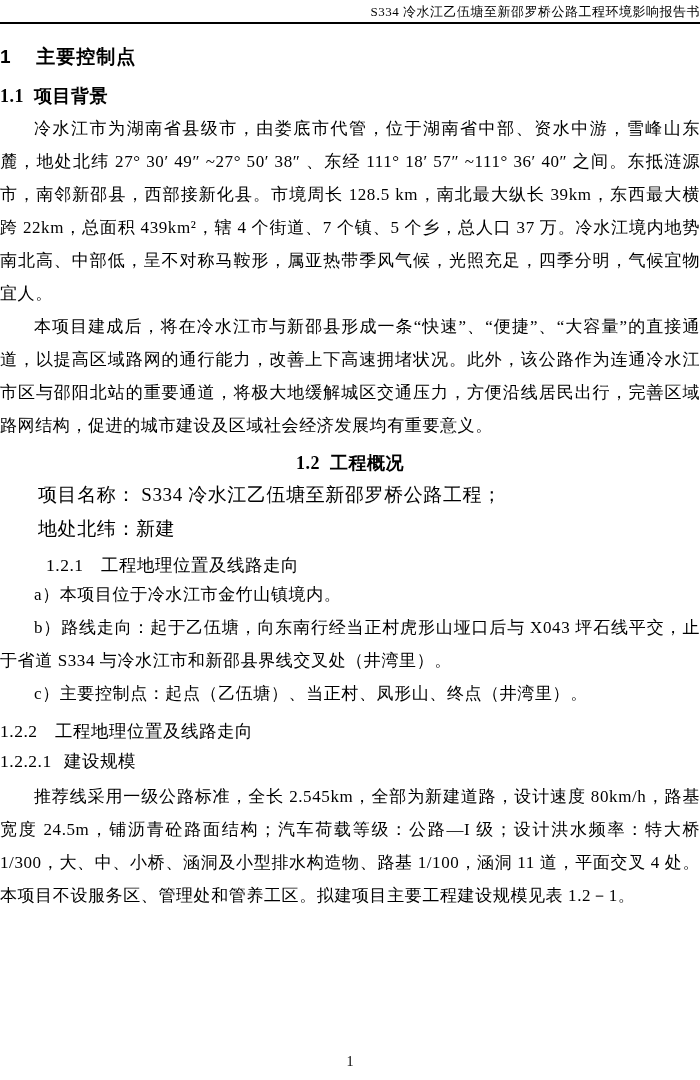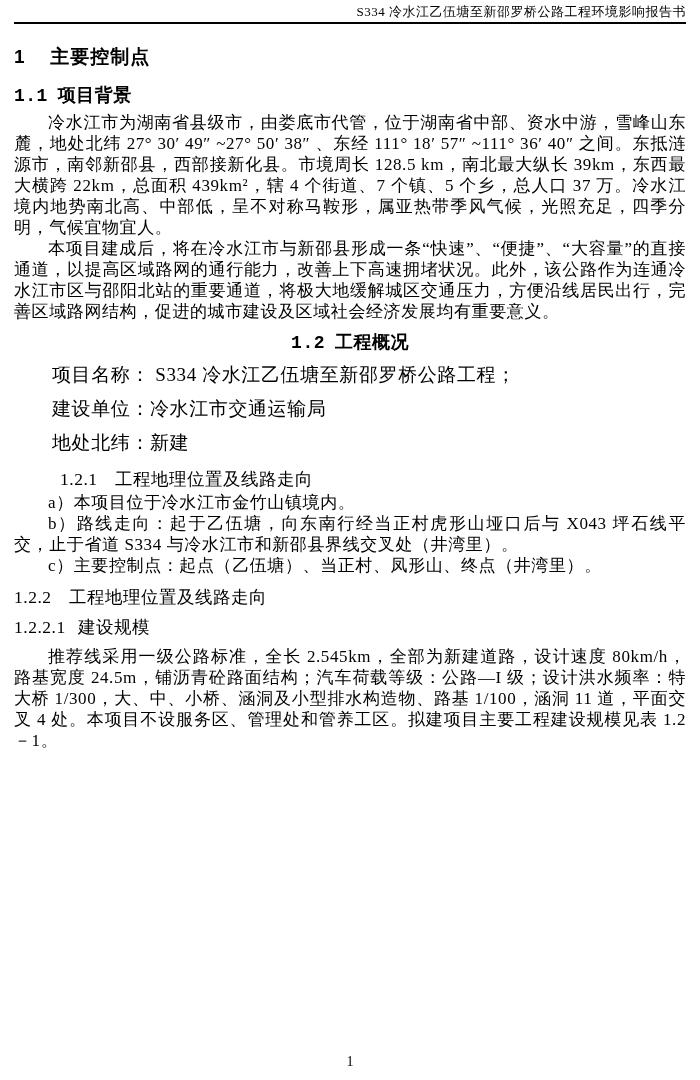--- a/index.html
+++ b/index.html
@@ -4,21 +4,21 @@
 <style>
   html, body { margin: 0; padding: 0; background: #ffffff; }
   .page {
     position: relative;
     width: 700px;
     height: 1080px;
     background: #ffffff;
     color: #000000;
     font-family: "Liberation Serif", "DejaVu Serif", serif;
     box-sizing: border-box;
-    padding: 0 14px;
+    padding: 0 0;
     overflow: hidden;
   }
   .running-header {
     padding-top: 4px;
     padding-bottom: 3px;
     text-align: right;
     font-size: 13px;
     line-height: 15px;
     border-bottom: 2px solid #000;
     letter-spacing: 0.5px;
@@ -27,21 +27,21 @@
     margin: 20px 0 0 0;
     font-family: "Liberation Sans", "DejaVu Sans", sans-serif;
     font-weight: bold;
     font-size: 19px;
     line-height: 26px;
     letter-spacing: 1px;
   }
   h1.doc-h1 .num { margin-right: 1.3em; }
   h2.doc-h2 {
     margin: 14px 0 0 0;
-    font-family: Liberation Mono, monospace;
+    font-family: Liberation Serif, serif;
     font-weight: bold;
     font-size: 18px;
     line-height: 25px;
     letter-spacing: 0.5px;
   }
   h2.doc-h2 .num { margin-right: 0.55em; }
   h2.doc-h2.sec-12 { margin-top: 9px; text-align: center; }
   h3.doc-h3, h4.doc-h4 {
     margin: 8px 0 0 0;
     font-family: "Liberation Serif", "DejaVu Serif", serif;
@@ -49,21 +49,21 @@
     font-size: 17.5px;
     line-height: 26px;
     letter-spacing: 0.5px;
   }
   h3.doc-h3 .num { margin-right: 1.0em; }
   h4.doc-h4 { margin-top: 4px; }
   h4.doc-h4 .num { margin-right: 0.7em; text-align: right; }
   p.body-text {
     margin: 0;
     font-size: 17px;
-    line-height: 21px;
+    line-height: 33px;
     letter-spacing: 0.6px;
     text-align: justify;
     text-justify: inter-ideograph;
     text-align-last: left;
     text-indent: 2em;
   }
   p.body-text.first { margin-top: 3px; }
   p.info-line {
     margin: 0;
     font-size: 19px;
@@ -104,21 +104,20 @@
   <p class="body-text first">冷水江市为湖南省县级市，由娄底市代管，位于湖南省中部、资水中游，雪峰山东麓，地处北纬 27° 30′ 49″ ~27° 50′ 38″ 、东经 111° 18′ 57″ ~111° 36′ 40″ 之间。东抵涟源市，南邻新邵县，西部接新化县。市境周长 128.5 km，南北最大纵长 39km，东西最大横跨 22km，总面积 439km²，辖 4 个街道、7 个镇、5 个乡，总人口 37 万。冷水江境内地势南北高、中部低，呈不对称马鞍形，属亚热带季风气候，光照充足，四季分明，气候宜物宜人。</p>
 
   <p class="body-text">本项目建成后，将在冷水江市与新邵县形成一条“快速”、“便捷”、“大容量”的直接通道，以提高区域路网的通行能力，改善上下高速拥堵状况。此外，该公路作为连通冷水江市区与邵阳北站的重要通道，将极大地缓解城区交通压力，方便沿线居民出行，完善区域路网结构，促进的城市建设及区域社会经济发展均有重要意义。</p>
 
   <h2 class="doc-h2 sec-12">
     <span class="num">1.2</span><span>工程概况</span>
   </h2>
 
   <div class="info-block">
     <p class="info-line">项目名称： S334 冷水江乙伍塘至新邵罗桥公路工程；</p>
-    <p class="info-line">建设单位：冷水江市交通运输局</p>
     <p class="info-line">地处北纬：新建</p>
   </div>
 
   <h3 class="doc-h3 sec-121">
     <span class="num">1.2.1</span><span>工程地理位置及线路走向</span>
   </h3>
 
   <p class="body-text">a）本项目位于冷水江市金竹山镇境内。</p>
   <p class="body-text">b）路线走向：起于乙伍塘，向东南行经当正村虎形山垭口后与 X043 坪石线平交，止于省道 S334 与冷水江市和新邵县界线交叉处（井湾里）。</p>
   <p class="body-text">c）主要控制点：起点（乙伍塘）、当正村、凤形山、终点（井湾里）。</p>

